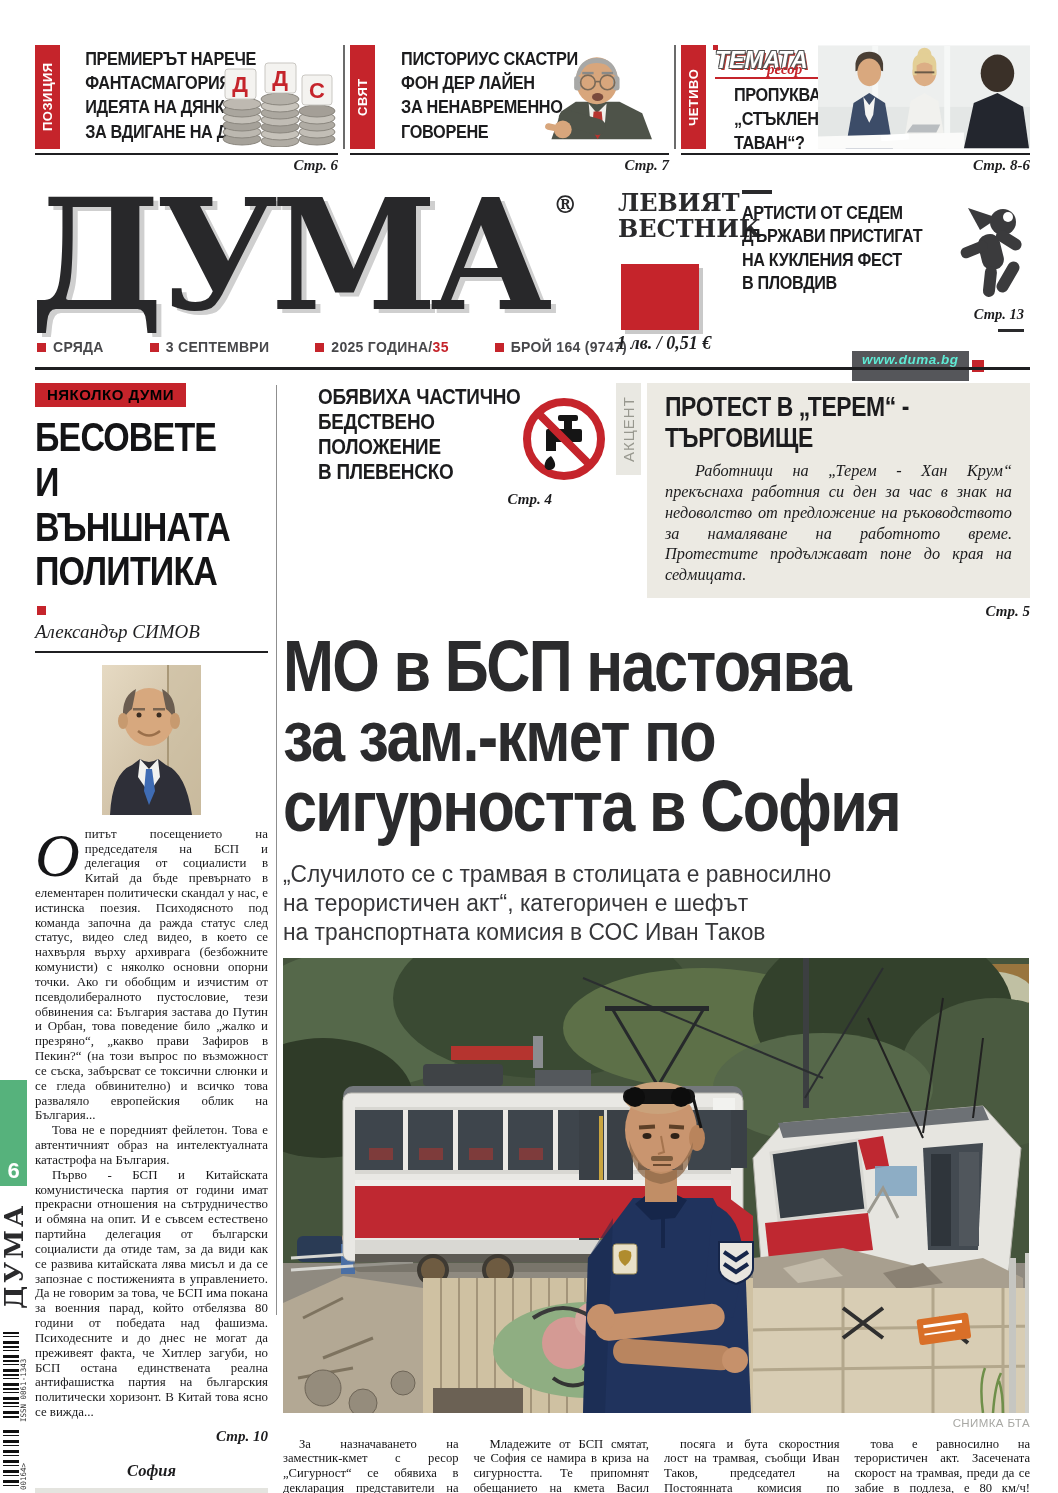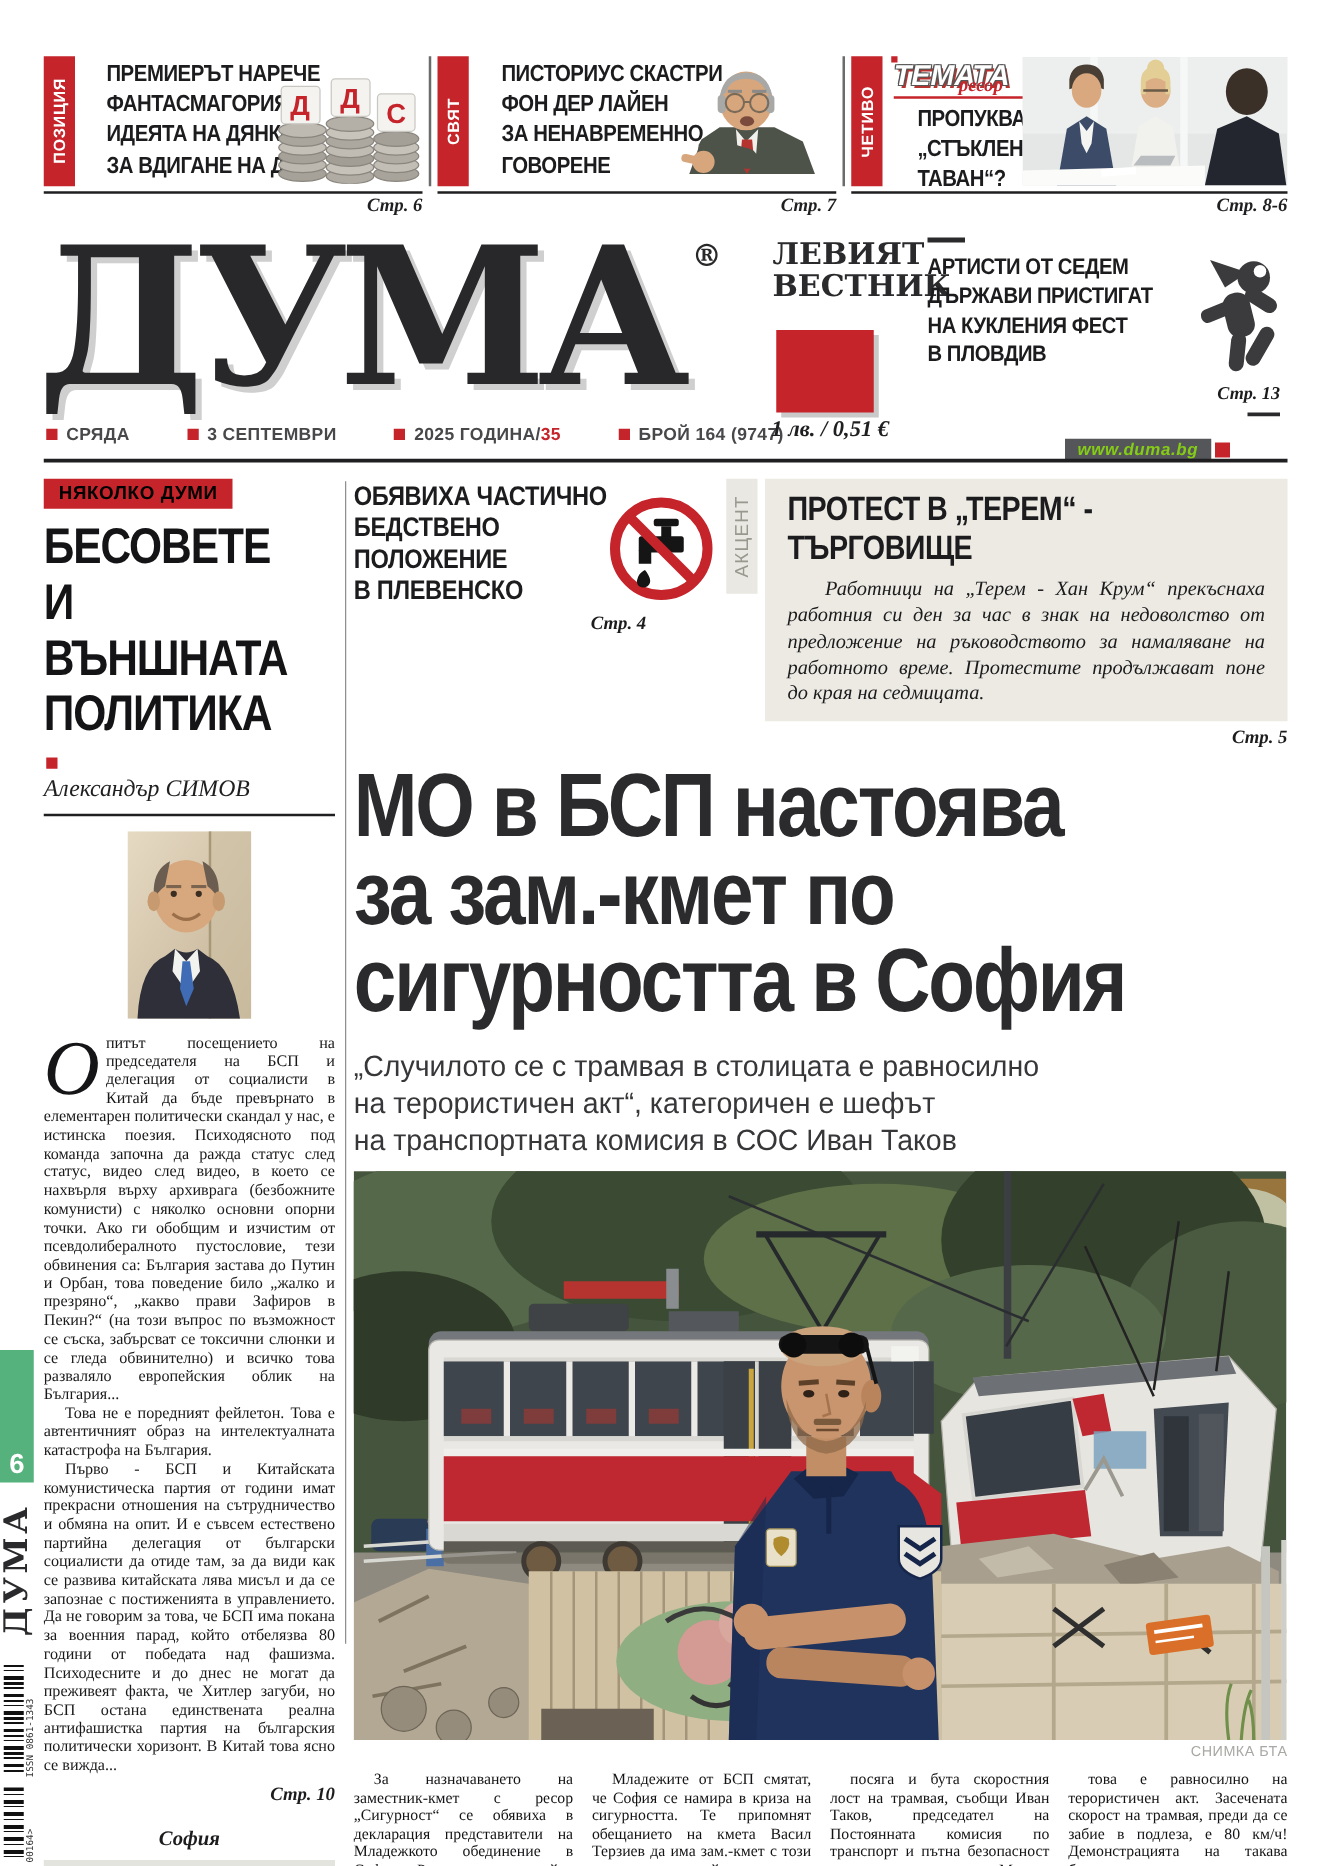--- a/index.html
+++ b/index.html
@@ -53,22 +53,22 @@
   .puppet-teaser{position:absolute;left:742px;top:190px;width:288px;}
   .dash{width:30px;height:4px;background:#2a2a2c;margin-bottom:8px;}
   .pt-flex{display:flex;}
   .pt-head{flex:1;font-weight:bold;font-size:18px;line-height:1.3;letter-spacing:-.4px;transform:scaleX(.9);transform-origin:left top;}
   .pt-icon{width:80px;flex:none;padding-top:2px;}
   .pt-ref{text-align:right;font:bold italic 14.5px "Liberation Serif",serif;margin-top:2px;padding-right:6px;}
   .dash2{width:26px;height:3px;background:#2a2a2c;margin:6px 6px 0 auto;}
 
   
   .www-band{position:absolute;left:852px;top:351px;display:flex;align-items:center;}
-  .www-text{background:#55565a;color:#84cc16;font:bold italic 13.5px "Liberation Sans",sans-serif;
-      padding:1px 10px 2px;letter-spacing:.5px;}
+  .www-text{background:#55565a;color:#5eead4;font:bold italic 13.5px "Liberation Sans",sans-serif;
+      padding:1px 10px 14px;letter-spacing:.5px;}
   .www-sq{width:12px;height:12px;background:var(--red);margin-left:3px;}
 
   
   .dateline{position:absolute;left:37px;top:339px;display:flex;align-items:center;
       font-weight:bold;font-size:14px;color:#48484b;letter-spacing:.3px;}
   .dl-item{display:flex;align-items:center;margin-right:46px;}
   .dl-bullet{width:9px;height:9px;background:var(--red);margin-right:7px;flex:none;}
   .dl-red{color:var(--red);}
   .price{position:absolute;left:617px;top:333px;font:bold italic 18px "Liberation Serif",serif;color:#1f1f21;}
   .main-rule{position:absolute;left:35px;top:367px;width:995px;height:2.5px;background:#1f1f21;}
@@ -113,21 +113,21 @@
       background:repeating-linear-gradient(to bottom,#111 0 2px,#fff 2px 4px,#111 4px 5px,#fff 5px 9px,#111 9px 12px,#fff 12px 14px);}
   .barcode2{position:absolute;left:3px;top:1430px;width:16px;height:58px;
       background:repeating-linear-gradient(to bottom,#111 0 3px,#fff 3px 5px,#111 5px 6px,#fff 6px 10px);}
   .issn{position:absolute;left:19px;top:1332px;height:90px;writing-mode:vertical-rl;transform:rotate(180deg);
       font-family:"DejaVu Sans Mono",monospace;font-size:7.5px;color:#333;}
   .bcnum{position:absolute;left:19px;top:1430px;height:60px;writing-mode:vertical-rl;transform:rotate(180deg);
       font-family:"DejaVu Sans Mono",monospace;font-size:7.5px;color:#333;}
 
   
   .accent-row{display:flex;align-items:stretch;}
-  .plev{width:292px;flex:none;position:relative;padding-top:2px;}
+  .plev{width:292px;flex:none;position:relative;padding-top:2px;margin-left:35px;}
   .plev-line{font-weight:bold;font-size:21.5px;line-height:1.16;letter-spacing:-.3px;
       transform:scaleX(.88);transform-origin:left top;}
   .notap{position:absolute;right:2px;top:12px;}
   .plev-ref{margin-top:6px;text-align:right;padding-right:58px;font:bold italic 15px "Liberation Serif",serif;}
   .accent-label{width:25px;flex:none;background:#e9e8e2;margin:0 6px;height:92px;
       writing-mode:vertical-rl;transform:rotate(180deg);
       display:flex;align-items:center;justify-content:center;
       color:var(--grey-label);font-size:15px;letter-spacing:1px;}
   .protest-wrap{flex:1;min-width:0;}
   .protest{background:var(--grey-box);padding:9px 18px 12px;}

